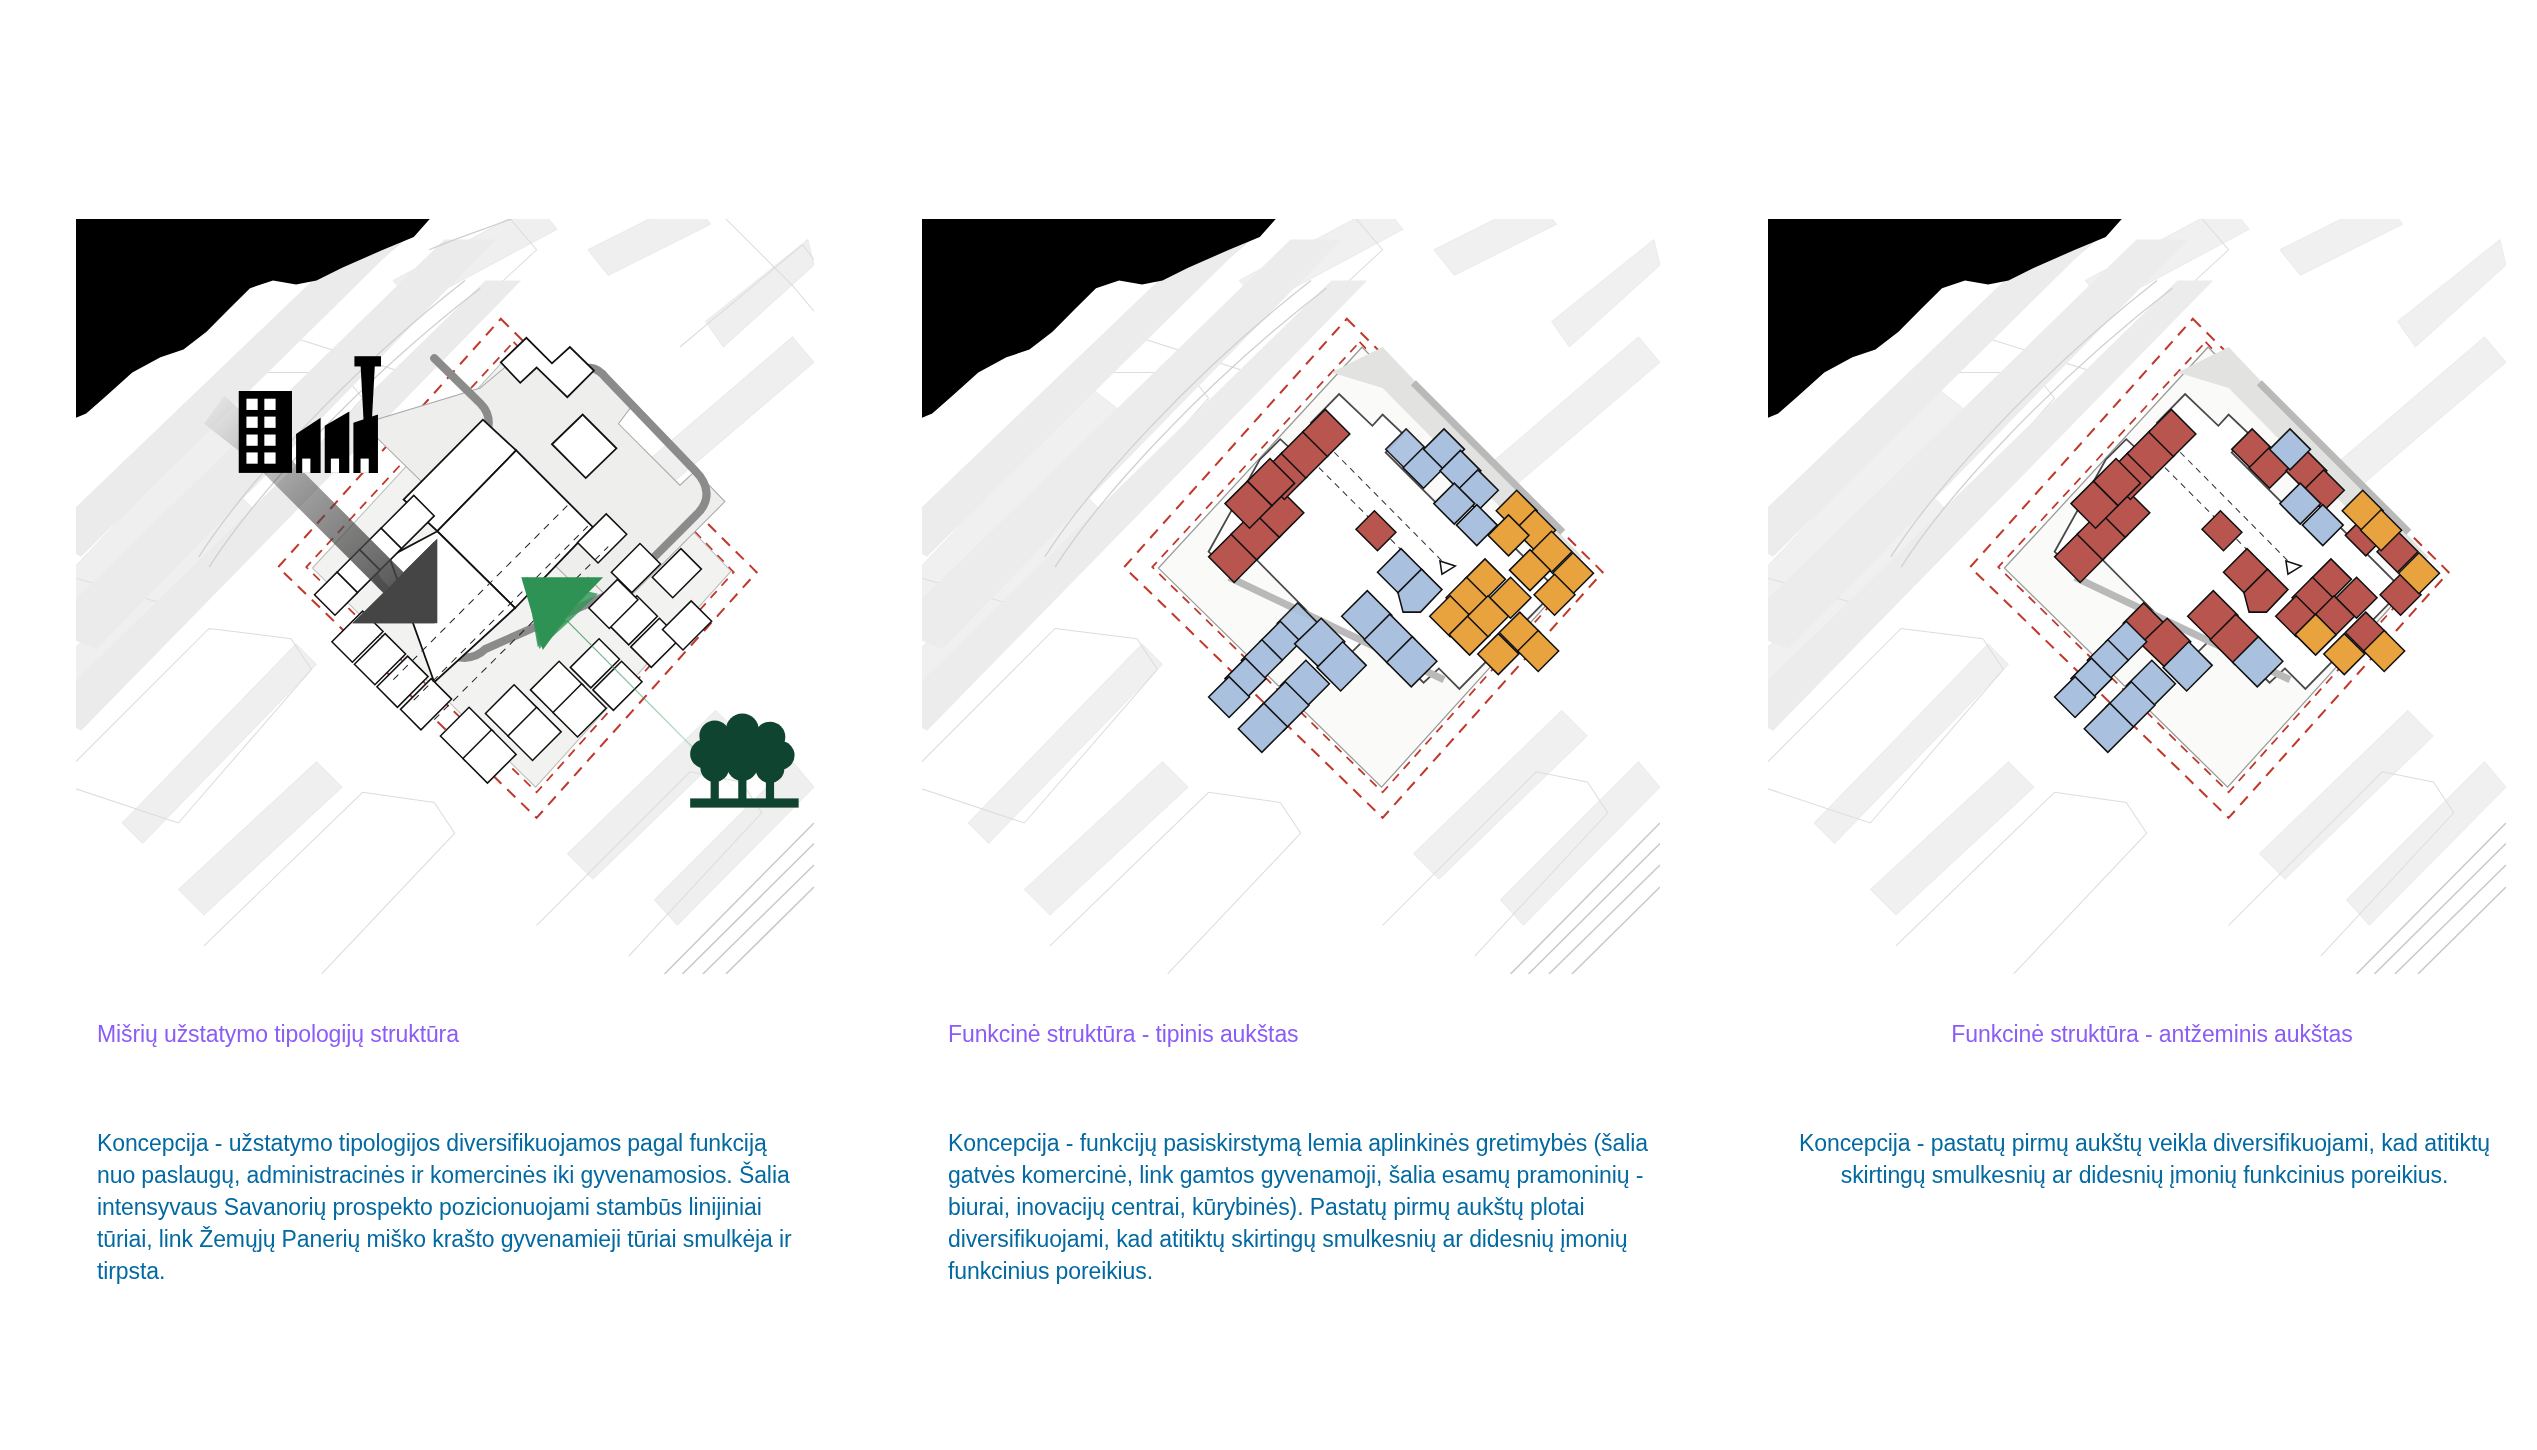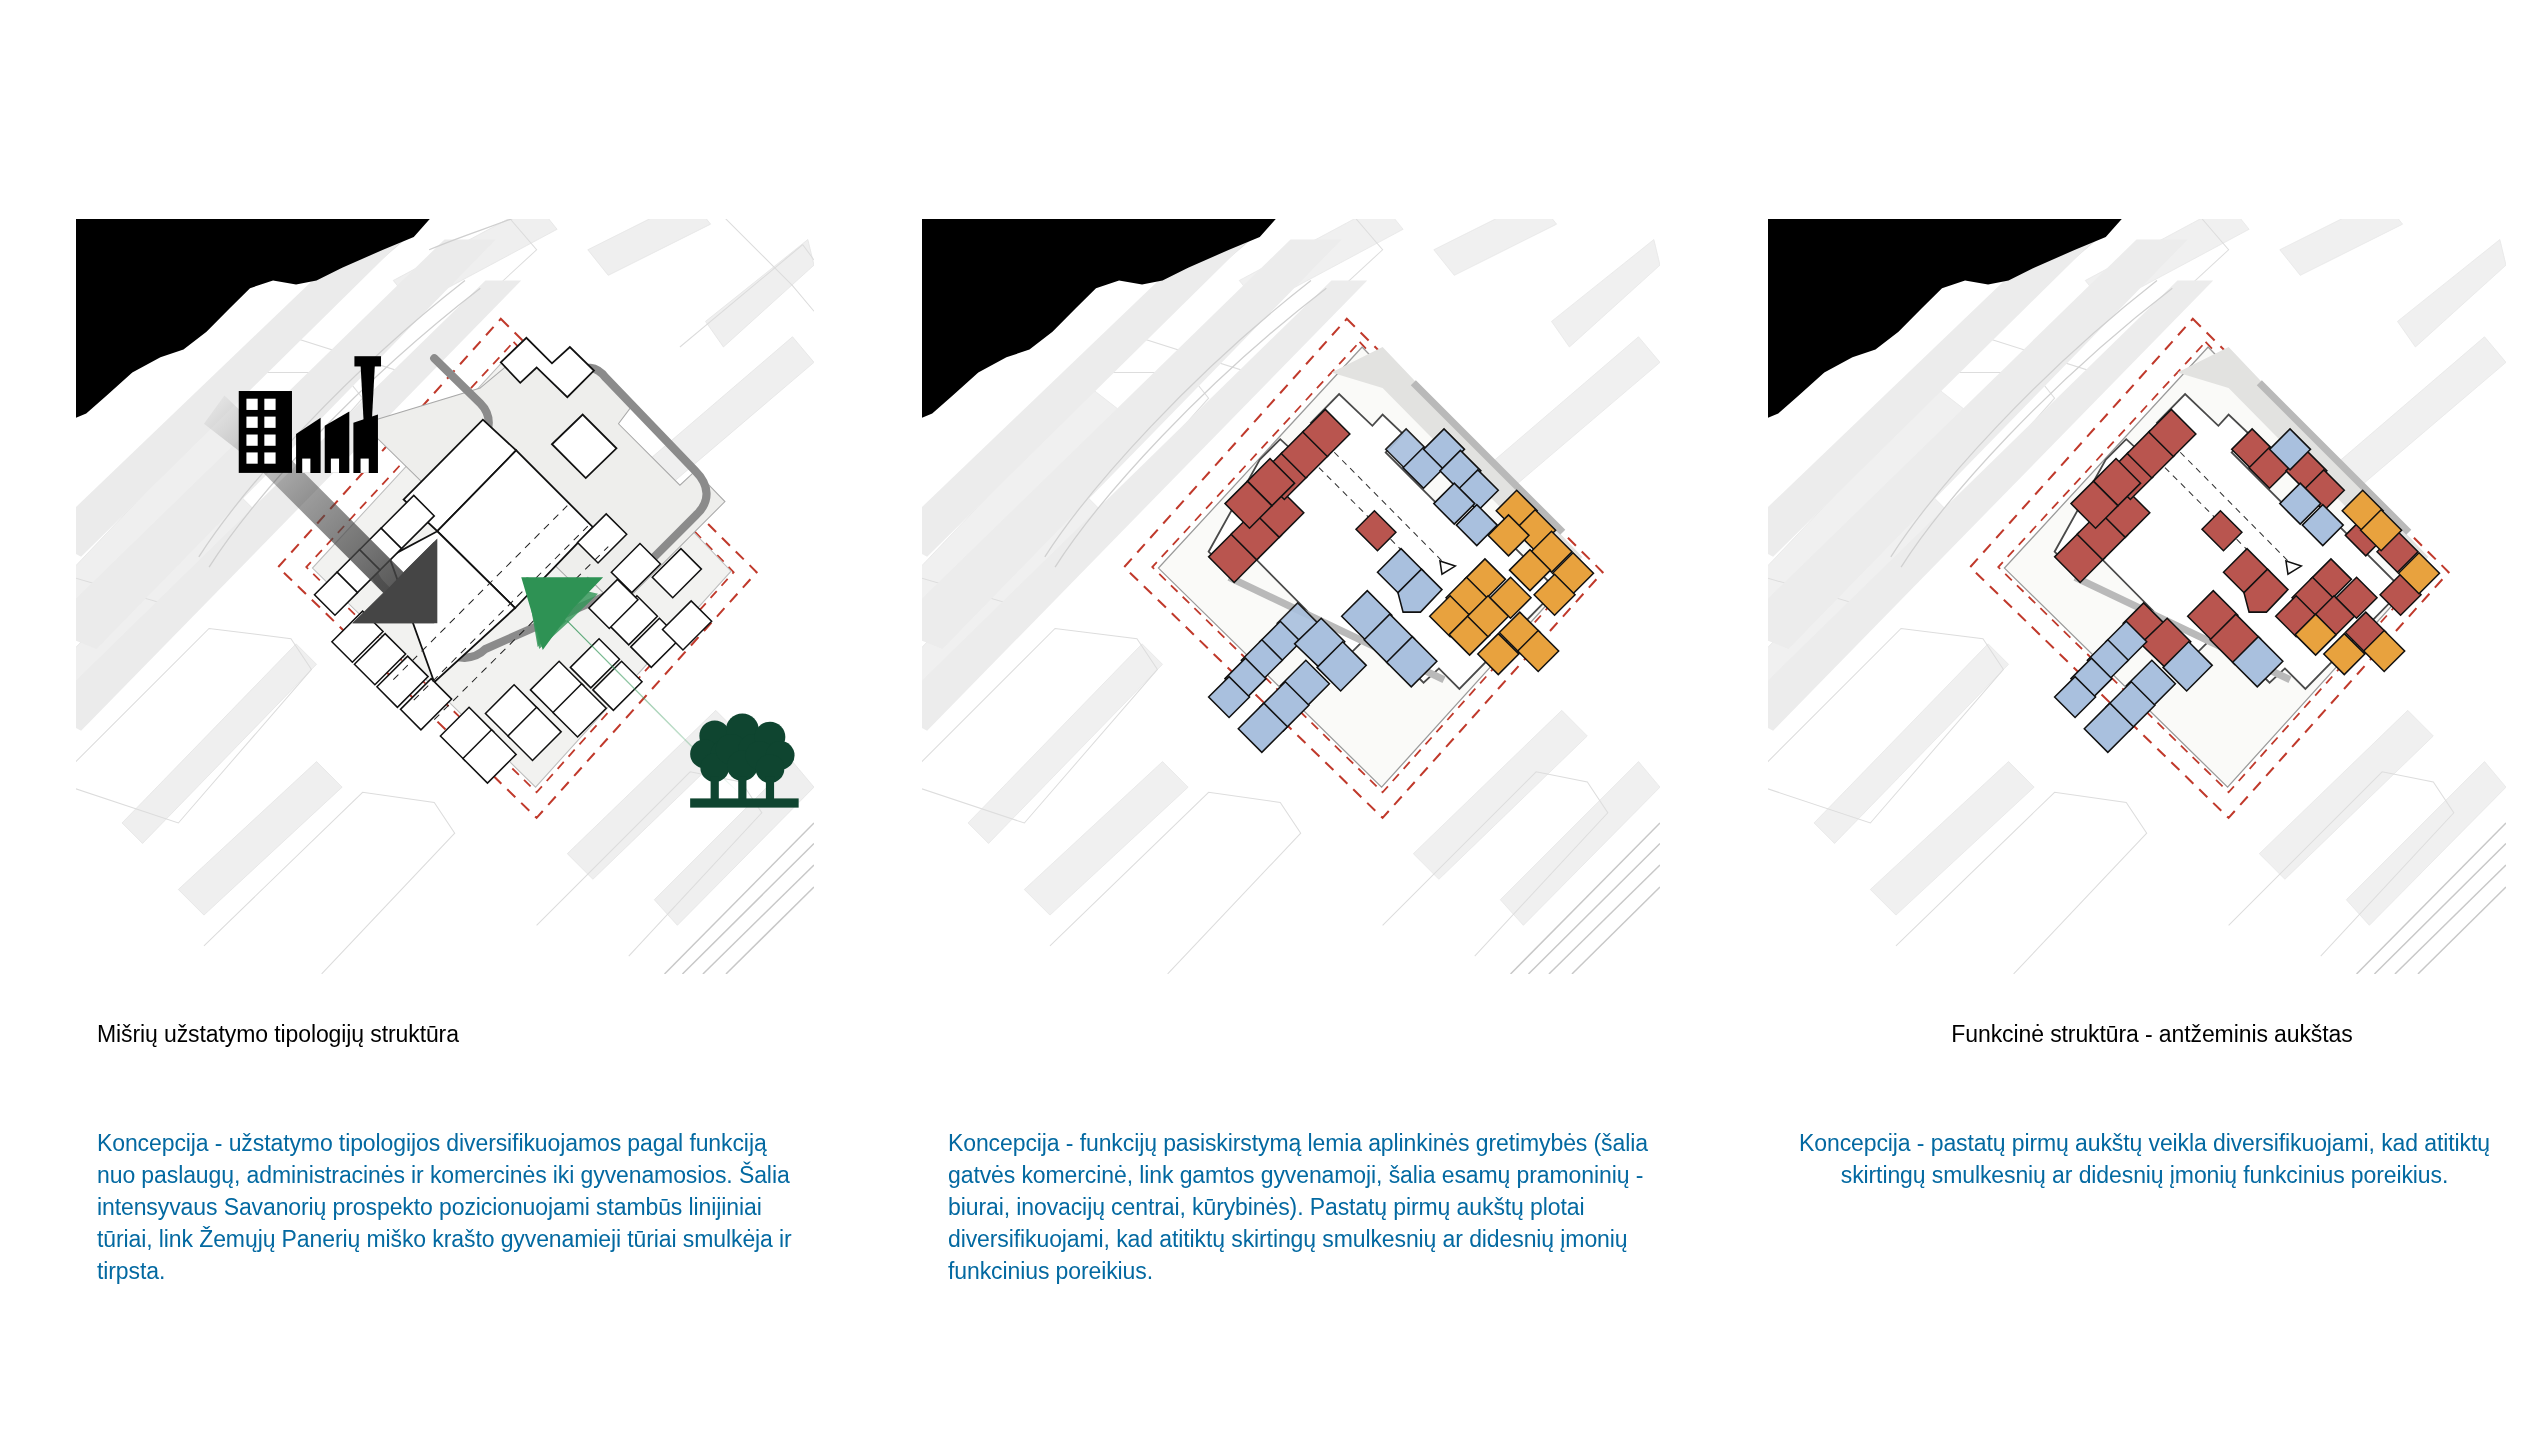--- a/index.html
+++ b/index.html
@@ -38,21 +38,21 @@
   .panel-figure svg { display: block; width: 738px; height: 755px; }
 
   .panel-title {
     position: absolute;
     left: 97px;
     top: 1019px;
     width: 716px;
     font-size: 23px;
     line-height: 30px;
     letter-spacing: -0.1px;
-    color: #000000;
+    color: #8b5cf6;
     font-weight: 400;
     font-stretch: condensed;
   }
   .panel-body {
     position: absolute;
     left: 97px;
     top: 1090px;
     width: 701px;
     font-size: 23px;
     line-height: 32px;
@@ -432,20 +432,21 @@
         <div class="legend-row">
           <div class="legend-swatch" style="background:#a9c0de"></div>
           <div class="legend-label">Administracinė (biurai, inovacijų centrai, kt.)</div>
         </div>
         <div class="legend-row">
           <div class="legend-swatch" style="background:#e8a23e"></div>
           <div class="legend-label">Gyvenamieji butai, laikinas apgyvendinimas</div>
         </div>
       </div>
 
+      <div class="panel-title">Funkcinė struktūra - tipinis aukštas</div>
       <div class="panel-body">Koncepcija - funkcijų pasiskirstymą lemia aplinkinės gretimybės (šalia gatvės komercinė, link gamtos gyvenamoji, šalia esamų pramoninių - biurai, inovacijų centrai, kūrybinės). Pastatų pirmų aukštų plotai diversifikuojami, kad atitiktų skirtingų smulkesnių ar didesnių įmonių funkcinius poreikius.</div>
     </div>
 
     <div class="column col3">
       <div class="panel-figure">
         <svg viewBox="0 0 1442 1475" xmlns="http://www.w3.org/2000/svg">
           <defs>
               <clipPath id="clipPanel3">
                 <rect x="0" y="0" width="1442" height="1475"></rect>
               </clipPath>

